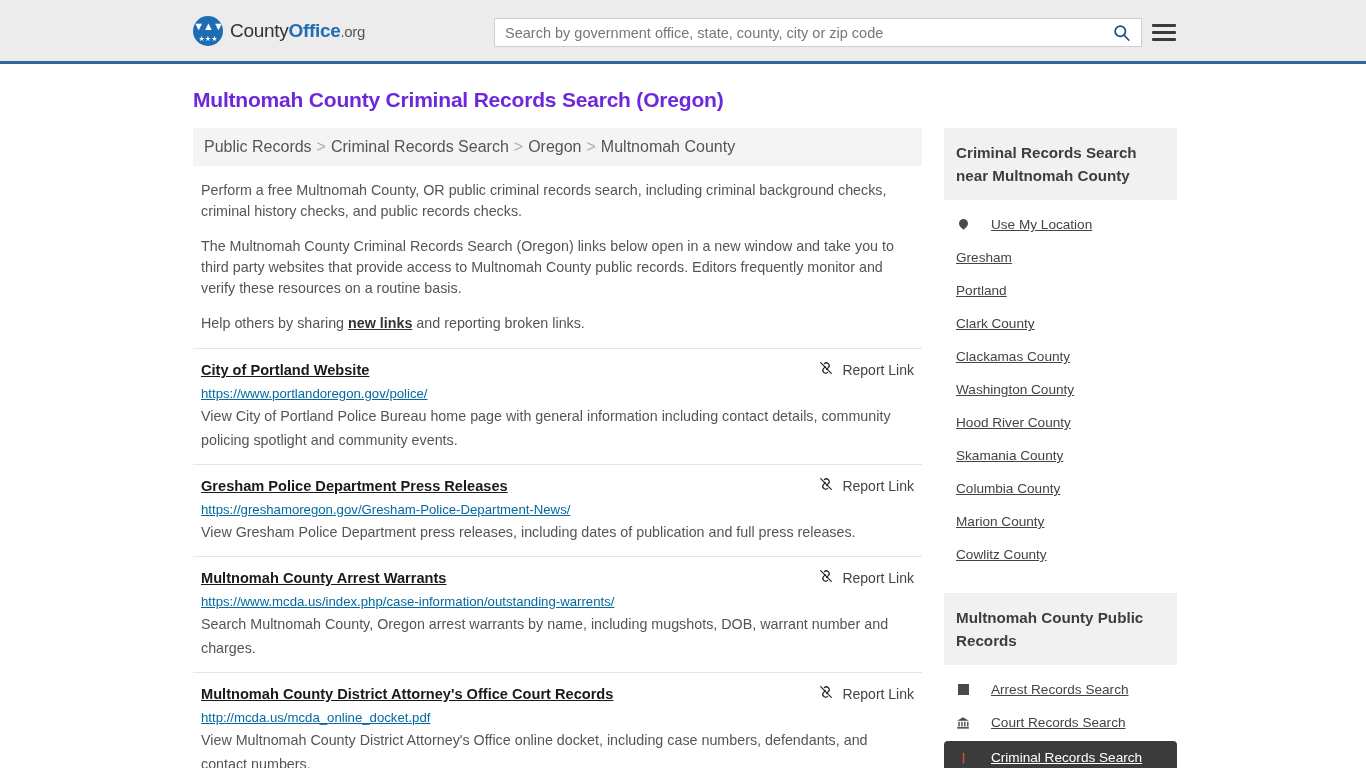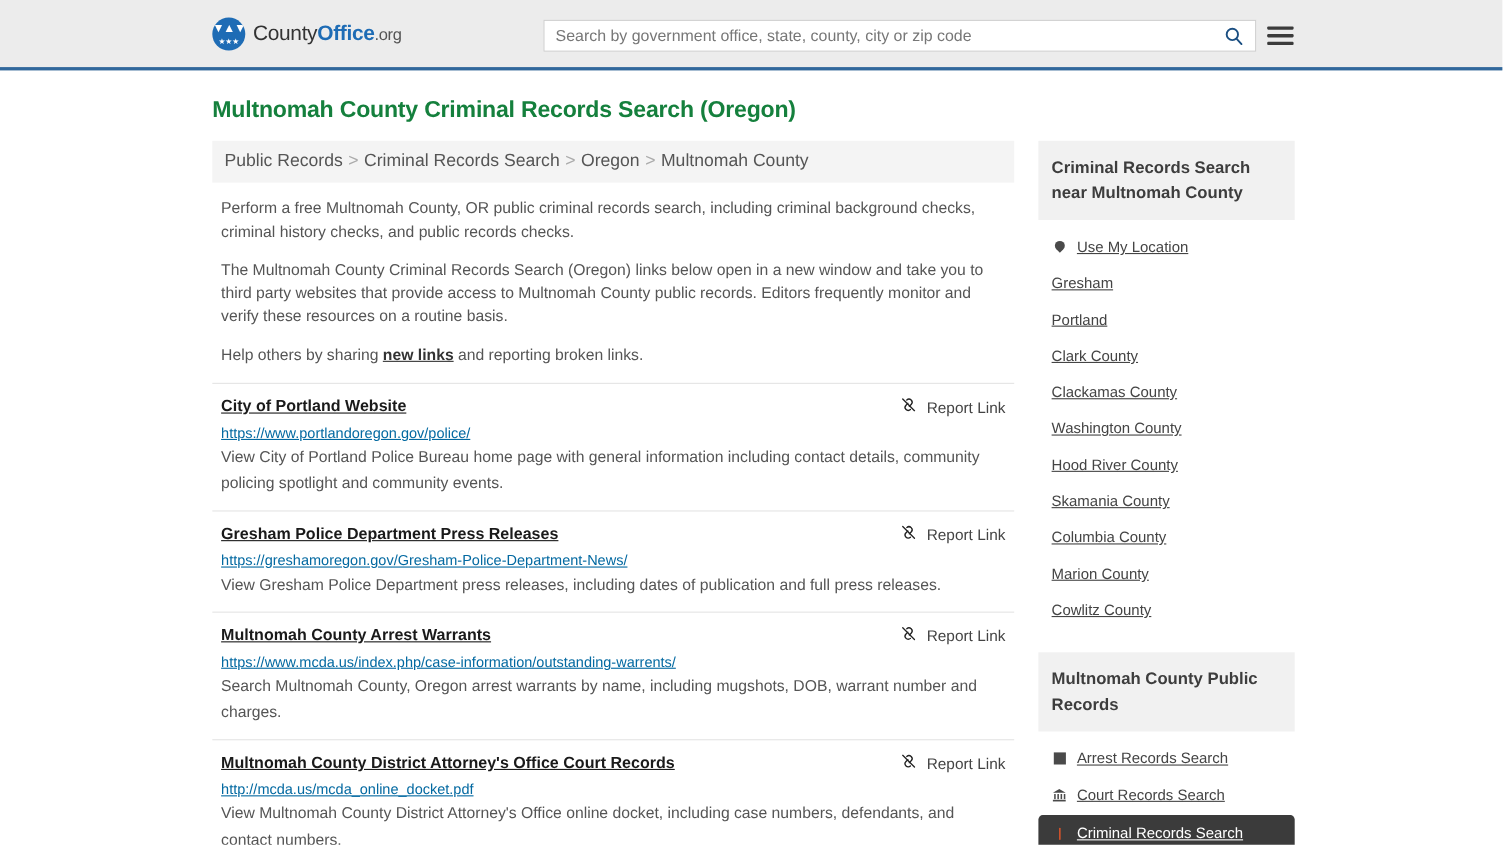--- a/index.html
+++ b/index.html
@@ -123,21 +123,21 @@
     display: flex;
     gap: 22px;
     align-items: flex-start;
   }
   .main-col { width: 729px; flex: none; }
   .side-col { width: 233px; flex: none; }
 
   .page-title {
     font-size: 21px;
     font-weight: bold;
-    color: #15803d;
+    color: #6d28d9;
     margin: 24px 0 16px 0;
     letter-spacing: -0.2px;
   }
 
   
   .breadcrumb {
     background: #f4f4f4;
     padding: 10px 11px;
     font-size: 16px;
     color: #555;
@@ -218,21 +218,21 @@
     padding: 13px 12px;
     font-size: 15.2px;
     font-weight: bold;
     color: #3d3d3d;
     line-height: 23px;
   }
   .side-list { padding: 8px 0 0 0; }
   .side-item {
     display: flex;
     align-items: center;
-    gap: 9px;
+    gap: 21px;
     padding: 9px 12px;
     font-size: 13.6px;
   }
   .side-item a {
     color: #444444;
     text-decoration: underline;
   }
   .side-item .ic {
     width: 14px;
     flex: none;

